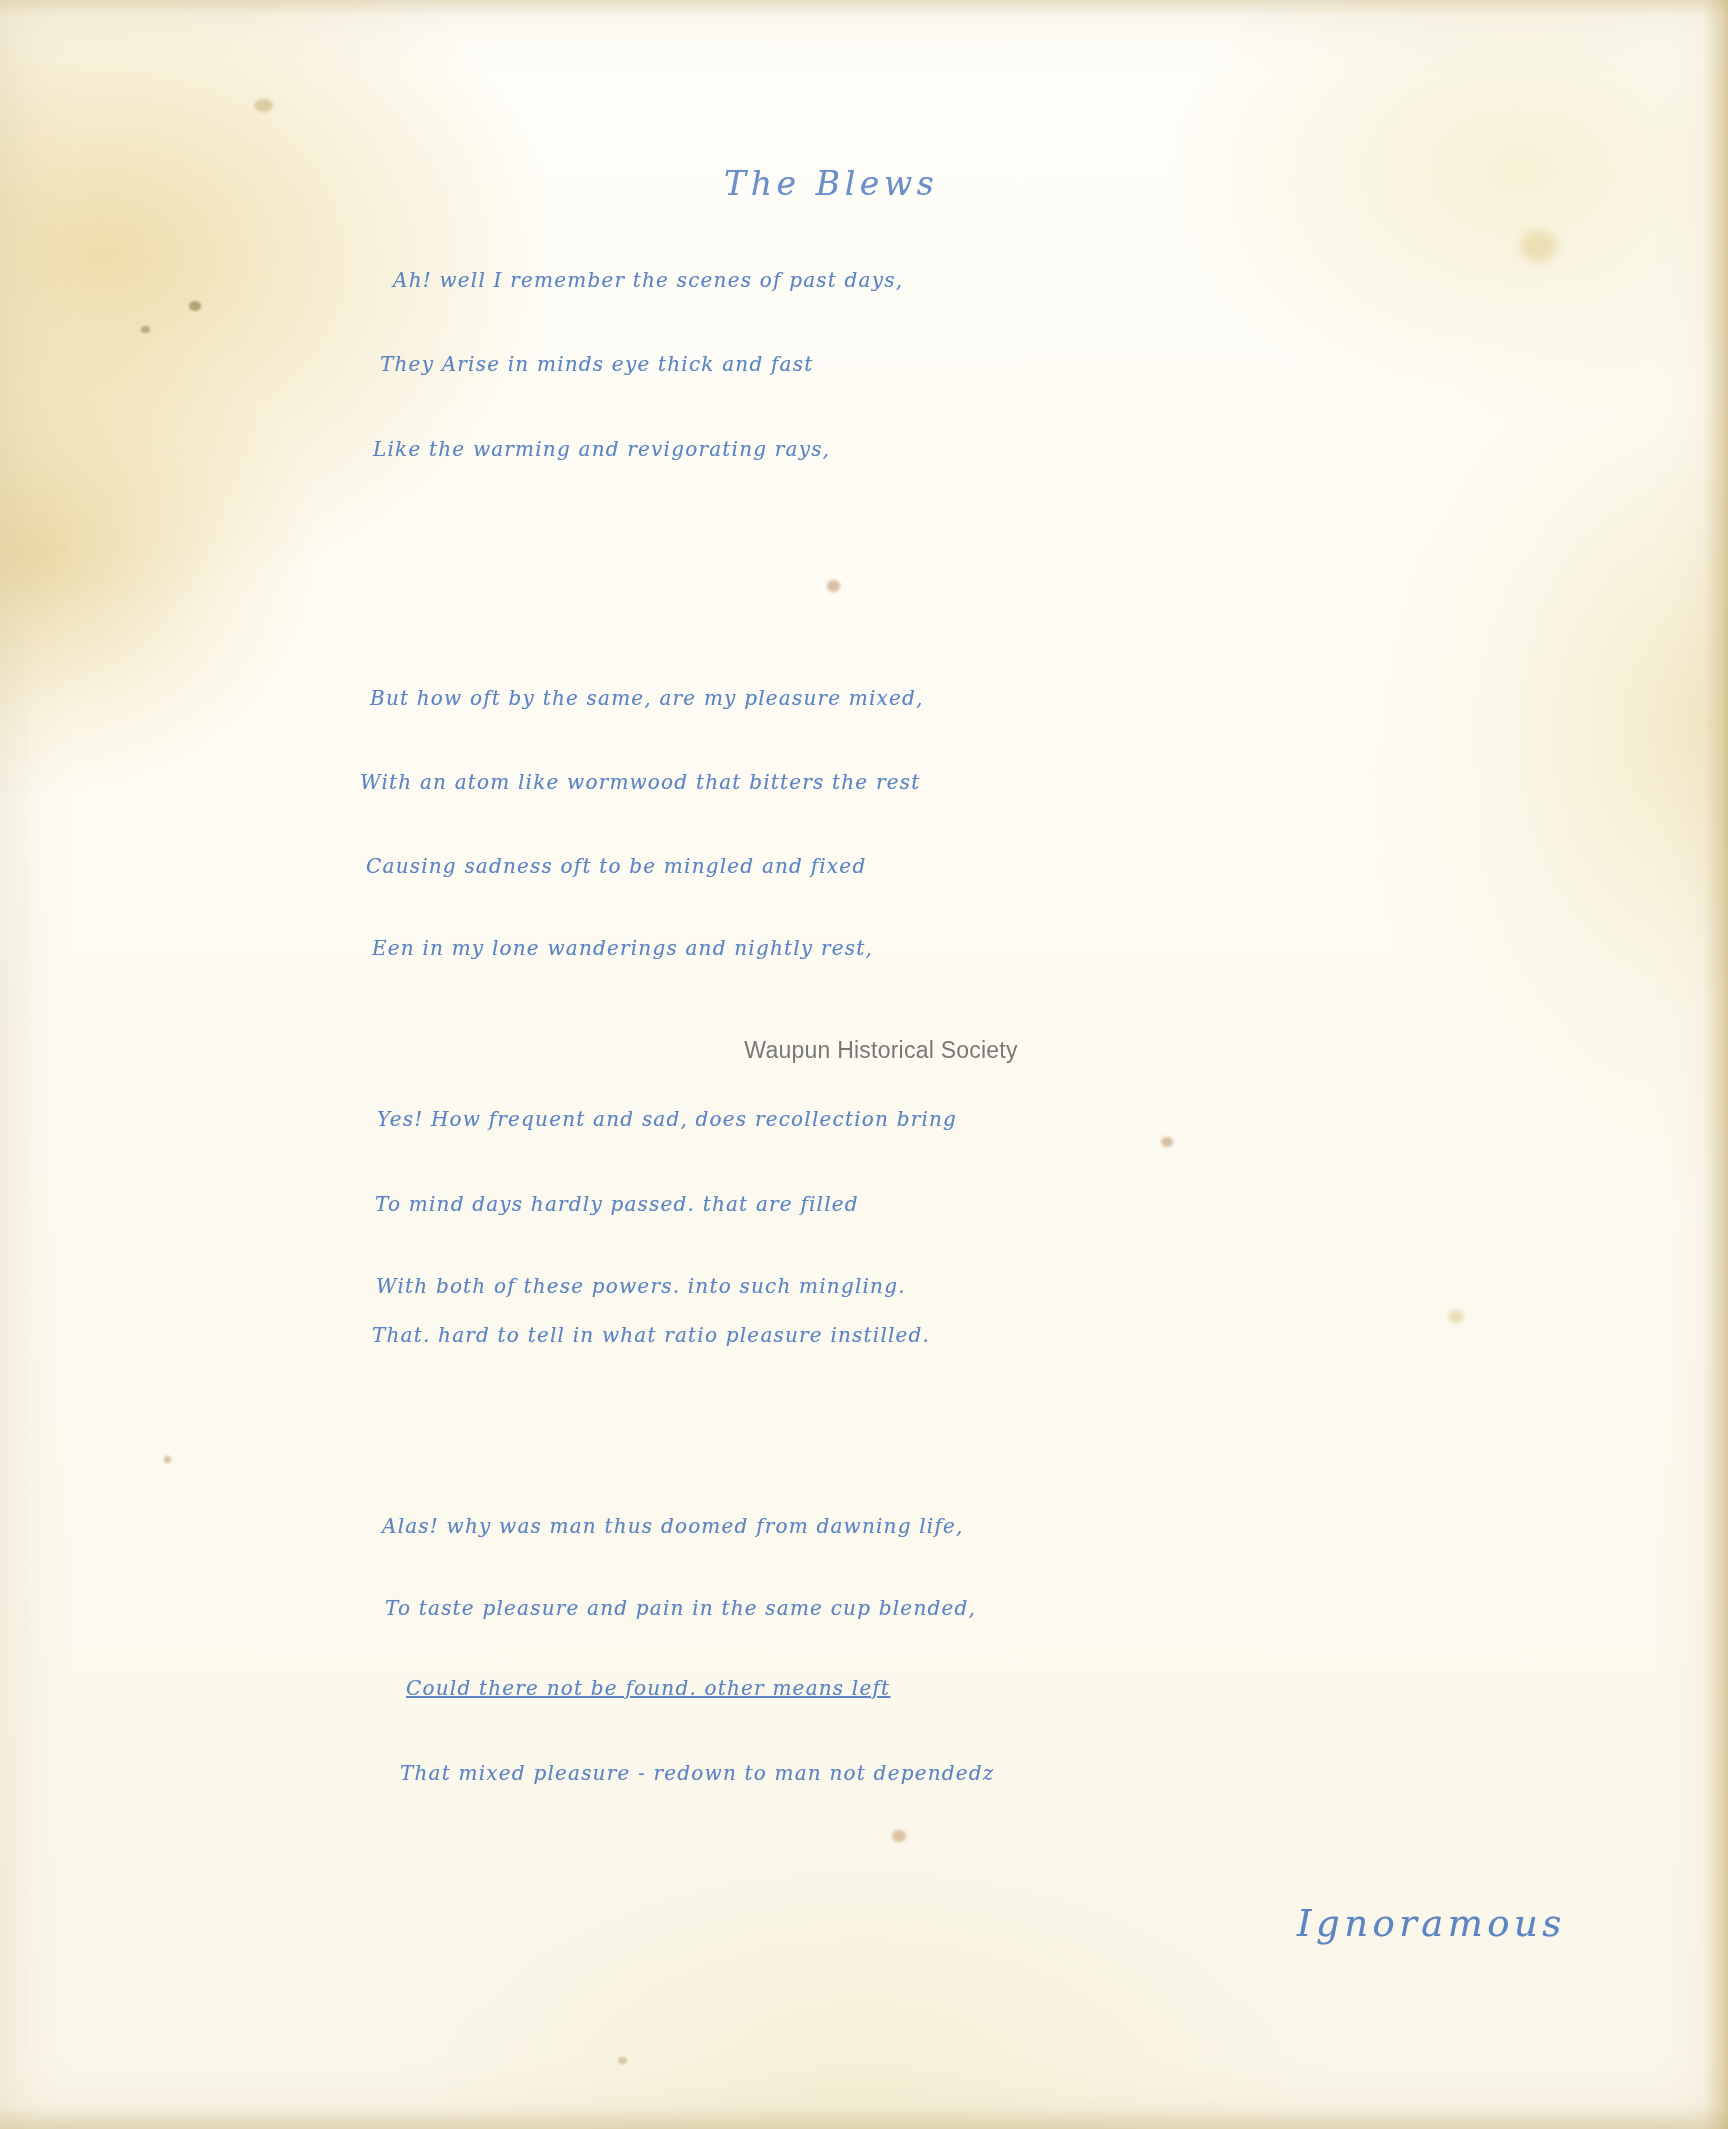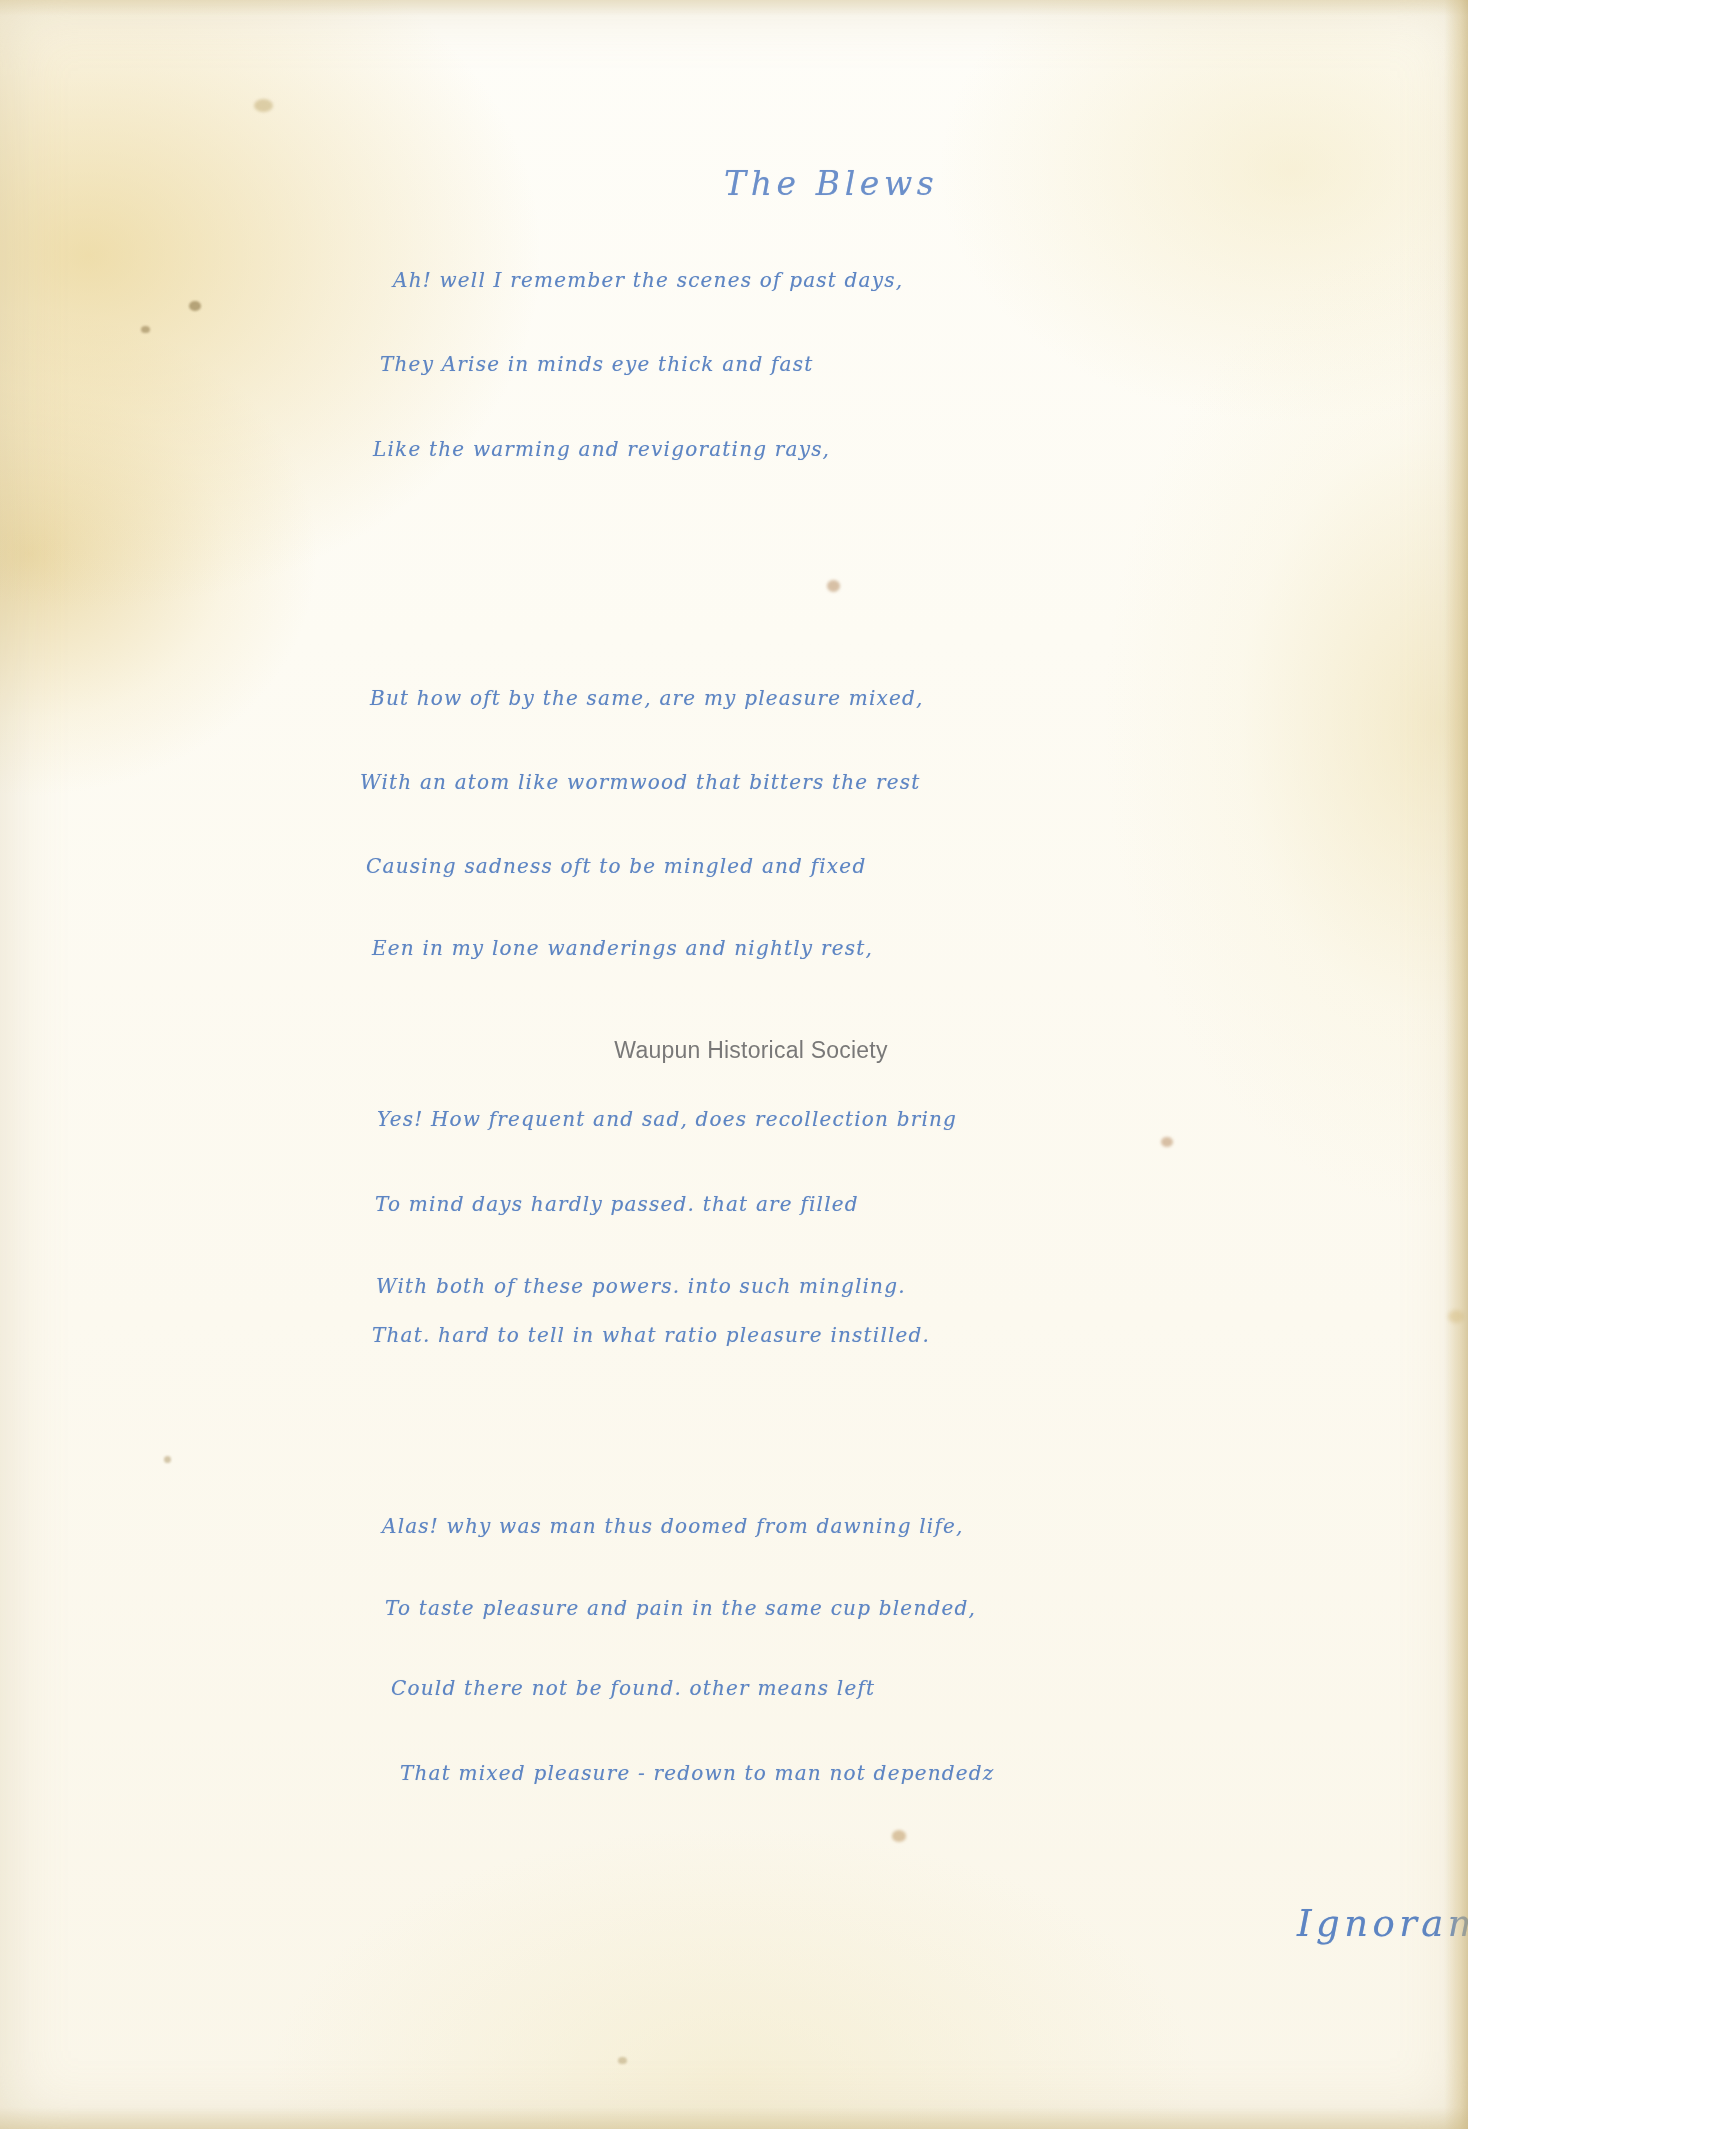--- a/index.html
+++ b/index.html
@@ -3,21 +3,21 @@
 <meta charset="utf-8">
 <style>
   html, body {
     margin: 0;
     padding: 0;
     background: #ffffff;
   }
 
   #page {
     position: relative;
-    width: 1468px;
+    width: 1728px;
     height: 2129px;
     overflow: hidden;
     background: #0f172a;
     font-family: "DejaVu Serif", serif;
   }
 
   
   .paper-base {
     position: absolute;
     inset: 0;
@@ -149,21 +149,21 @@
 
   <div id="watermark">Waupun Historical Society</div>
 
   <div class="ink poem-line" style="left:377px;top:1109px;">Yes! How frequent and sad, does recollection bring</div>
   <div class="ink poem-line" style="left:375px;top:1194px;">To mind days hardly passed. that are filled</div>
   <div class="ink poem-line" style="left:376px;top:1276px;">With both of these powers. into such mingling.</div>
   <div class="ink poem-line" style="left:372px;top:1325px;">That. hard to tell in what ratio pleasure instilled.</div>
 
   <div class="ink poem-line" style="left:382px;top:1516px;">Alas! why was man thus doomed from dawning life,</div>
   <div class="ink poem-line" style="left:385px;top:1598px;">To taste pleasure and pain in the same cup blended,</div>
-  <div class="ink poem-line" style="left:391px;top:1678px;">Could there not be found. other means left</div>
+  <div class="ink poem-line" style="left:406px;top:1678px;text-decoration:underline;">Could there not be found. other means left</div>
   <div class="ink poem-line" style="left:400px;top:1763px;">That mixed pleasure - redown to man not dependedz</div>
 
   <div class="ink signature" style="left:1297px;top:1902px;">Ignoramous</div>
 
   <div class="top-edge"></div>
   <div class="right-edge"></div>
   <div class="bottom-edge"></div>
   <div class="edge-shadow"></div>
 </div>
 

